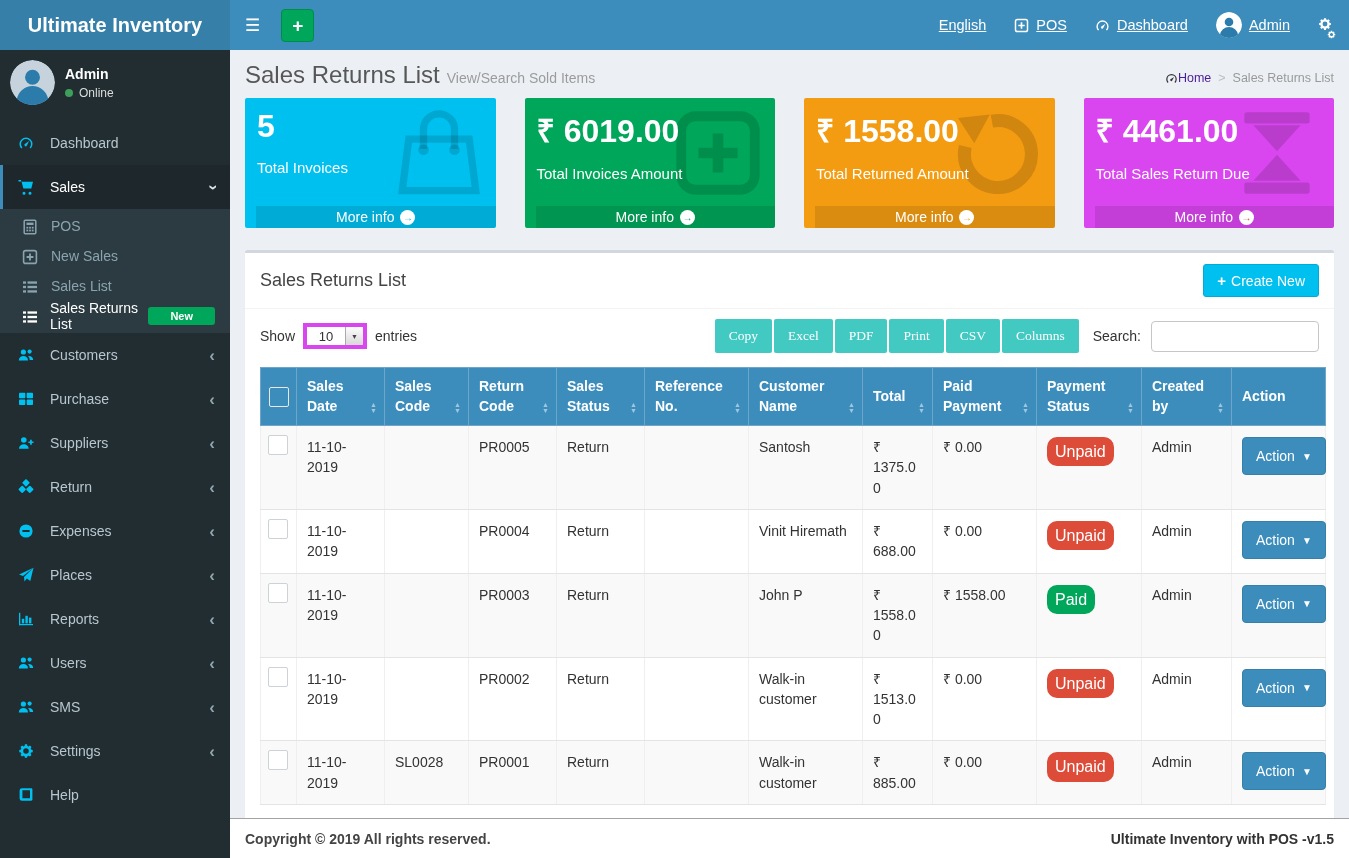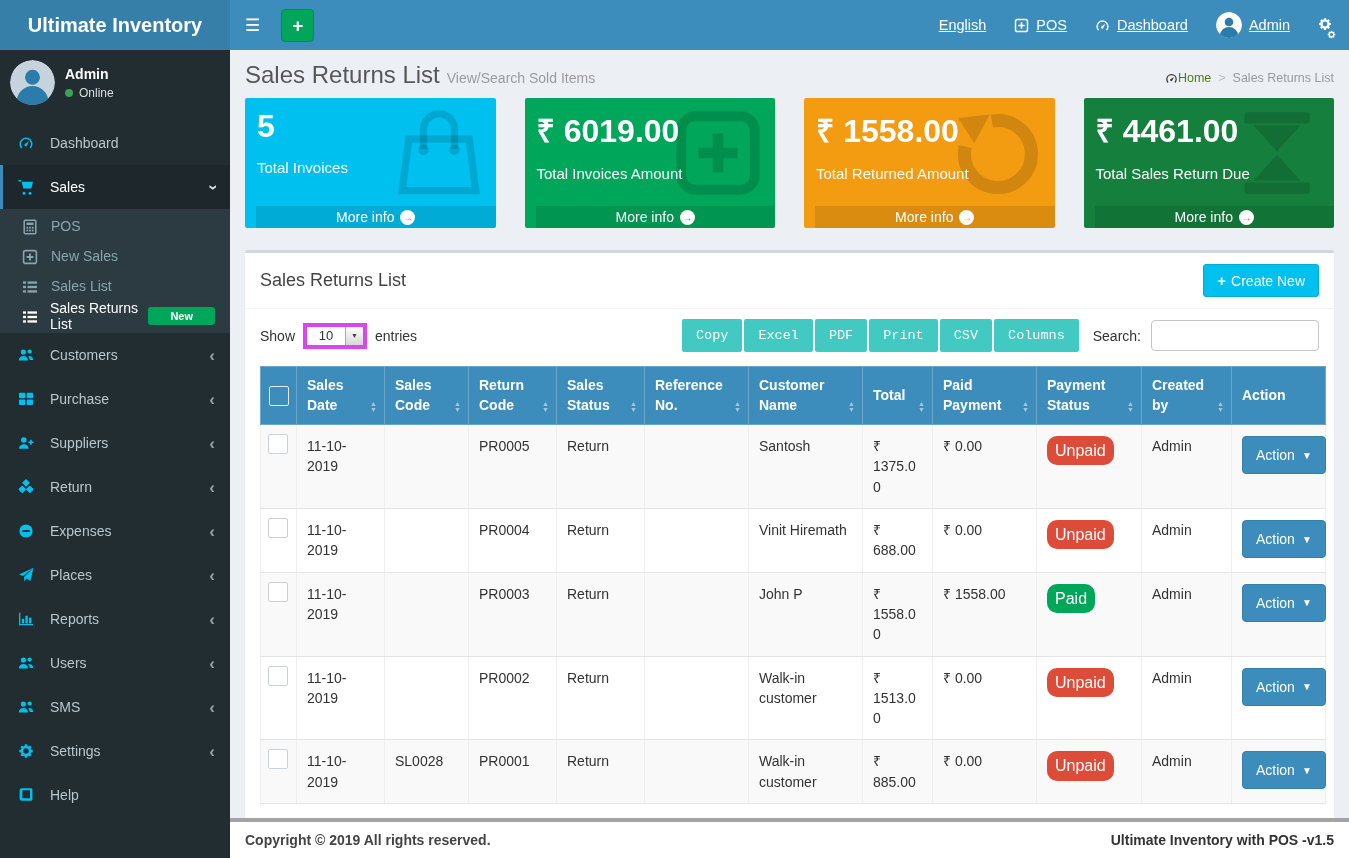--- a/index.html
+++ b/index.html
@@ -53,21 +53,21 @@
   .badge-new{ margin-left:auto; background:var(--green); color:#fff; font-size:11px; font-weight:bold; padding:3px 22px; border-radius:3px;}
 
   
   .main{ position:absolute; top:50px; left:230px; right:0; bottom:40px; background:#ecf0f5; overflow:hidden;}
   .content-header{ padding:11px 15px 9px; position:relative;}
   .content-header h1{ margin:0; font-size:24px; font-weight:400; color:#575757;}
   .content-header h1 small{ font-size:14px; color:#9b9b9b; margin-left:7px; font-weight:400;}
   .breadcrumb{ position:absolute; right:15px; top:21px; font-size:12.5px; color:#444; display:flex; align-items:center; gap:7px;}
   .breadcrumb .bico{ width:13px; height:13px; display:inline-flex; color:#333;}
   .breadcrumb .bico svg{ width:100%; height:100%;}
-  .bc-home{ display:flex; align-items:center; color:#4d7c0f;}
+  .bc-home{ display:flex; align-items:center; color:#4c1d95;}
   .bc-sep{ color:#b7bec4;}
   .bc-current{ color:#999;}
 
   
   .cards{ display:flex; gap:29px; margin:0 15px 22px;}
   .card{ flex:1; height:130px; border-radius:2px; color:#fff; position:relative; overflow:hidden;}
   .card-value{ font-size:32px; font-weight:bold; margin:10px 0 0 12px; position:relative; z-index:1;}
   .card-label{ font-size:15px; margin:14px 0 0 12px; position:relative; z-index:1;}
   .card-ghost{ position:absolute; right:8px; top:6px; width:98px; height:98px; z-index:0;}
   .card-ghost svg{ width:100%; height:100%;}
@@ -80,21 +80,21 @@
   .box-header h2{ margin:0; font-size:18px; font-weight:400; color:#444;}
   .create-btn{ background:var(--create); border:1px solid #00acd6; color:#fff; font-size:14px; padding:7px 13px; border-radius:3px; cursor:pointer; display:flex; align-items:center; gap:5px; font-family:inherit;}
   .create-btn .plus{ font-weight:bold; font-size:15px;}
   .controls{ padding:10px 15px 12px; display:flex; align-items:center; justify-content:space-between;}
   .length{ display:flex; align-items:center; gap:8px; color:#333;}
   .select-box{ display:inline-flex; width:64px; height:26px; border:4px solid #d946ef; background:#fff; align-items:stretch; cursor:pointer;}
   .select-box .sv{ flex:1; font-size:13px; display:flex; align-items:center; justify-content:center;}
   .select-box .sa{ width:18px; border-left:1px solid #aaa; background:linear-gradient(#fdfdfd,#d8d8d8); font-size:7px; display:flex; align-items:center; justify-content:center; color:#444;}
   .right-controls{ display:flex; align-items:center; gap:6px;}
   .export-group{ display:flex; gap:2px; margin-right:8px;}
-  .export-btn{ background:var(--teal); color:#fff; border:none; font-size:13.5px; padding:9px 14px; border-radius:2px; cursor:pointer; font-family:Liberation Mono, monospace;}
+  .export-btn{ background:var(--teal); color:#fff; border:none; font-size:13.5px; padding:9px 14px; border-radius:2px; cursor:pointer; font-family:Liberation Serif, serif;}
   .search-label{ color:#333; margin-right:4px;}
   .search-input{ width:168px; height:31px; border:1px solid #c6c6c6; border-radius:4px; padding:0 9px; font-size:14px; outline:none; font-family:inherit;}
 
   
   table.grid{ width:calc(100% - 30px); margin:2px 15px 0; border-collapse:collapse; table-layout:fixed;}
   .grid th{ background:var(--navbar); color:#fff; font-size:14px; font-weight:bold; text-align:left; padding:9px 24px 9px 10px; vertical-align:middle; border:1px solid #6ea6cb; position:relative; line-height:1.4;}
   .grid th.cb, .grid td.cb{ width:36px; padding:9px 7px; }
   .hcb{ width:20px; height:20px; border:1px solid #e8e8e8; border-radius:2px; margin:0 auto;}
   .bcb{ width:20px; height:20px; border:1px solid #cdd2d6; border-radius:2px; background:#fff;}
   .sort{ position:absolute; right:7px; bottom:11px; color:rgba(255,255,255,0.5);}
@@ -102,21 +102,21 @@
   .grid td{ font-size:14px; color:#333; padding:11px 10px; vertical-align:top; border:1px solid #efefef; border-bottom:1px solid #e4e4e4; line-height:1.45; word-wrap:break-word;}
   .grid tr.odd td{ background:#f9f9f9;}
   .badge{ display:inline-block; color:#fff; font-size:16px; font-weight:normal; padding:3px 8px; border-radius:10px;}
   .action-btn{ background:var(--navbar); border:1px solid #367fa9; color:#fff; font-size:14px; padding:0 13px; height:38px; border-radius:4px; cursor:pointer; display:inline-flex; align-items:center; gap:7px; font-family:inherit;}
   .caret{ font-size:10px;}
 
   
   .table-footer{ display:flex; justify-content:space-between; align-items:flex-start; padding:17px 15px 20px;}
 
   
-  .footer{ position:absolute; left:230px; right:0; bottom:0; height:40px; background:#fff; border-top:4px solid #a3a3a3; display:flex; align-items:center; justify-content:space-between; padding:0 15px; font-size:14px; color:#444;}
+  .footer{ position:absolute; left:230px; right:0; bottom:0; height:40px; background:#fff; border-top:1px solid #a3a3a3; display:flex; align-items:center; justify-content:space-between; padding:0 15px; font-size:14px; color:#444;}
   .footer .copy{ font-weight:bold;}
   .footer .ver{ font-weight:bold; color:#333;}
 </style>
 </head>
 <body>
 
 <div class="app">
 
   <header class="navbar">
     <div class="logo">
@@ -438,21 +438,21 @@
           <div class="card-label">Total Returned Amount</div>
           <span class="card-ghost"><svg viewBox="0 0 24 24">
               <path d="M10.5 4.2A8.2 8.2 0 1 1 4 10.4" fill="none" stroke="rgba(0,0,0,0.14)" stroke-width="3.2"></path>
               <path d="M2.2 3.4 10 2.6 6.2 9.6z" fill="rgba(0,0,0,0.14)"></path>
             </svg></span>
           <a class="card-more">
             <span>More info</span>
             <span class="more-arrow" style="color:#f39c12">→</span>
           </a>
         </div>
-        <div class="card" style="background:#15803d">
+        <div class="card" style="background:#d946ef">
           <div class="card-value">₹ 4461.00</div>
           <div class="card-label">Total Sales Return Due</div>
           <span class="card-ghost"><svg viewBox="0 0 24 24" fill="rgba(0,0,0,0.14)">
               <rect x="4" y="2" width="16" height="2.8" rx=".6"></rect>
               <rect x="4" y="19.2" width="16" height="2.8" rx=".6"></rect>
               <path d="M6.2 5.2h11.6L12 11.6z"></path>
               <path d="M12 12.4l5.8 6.4H6.2z"></path>
             </svg></span>
           <a class="card-more">
             <span>More info</span>

